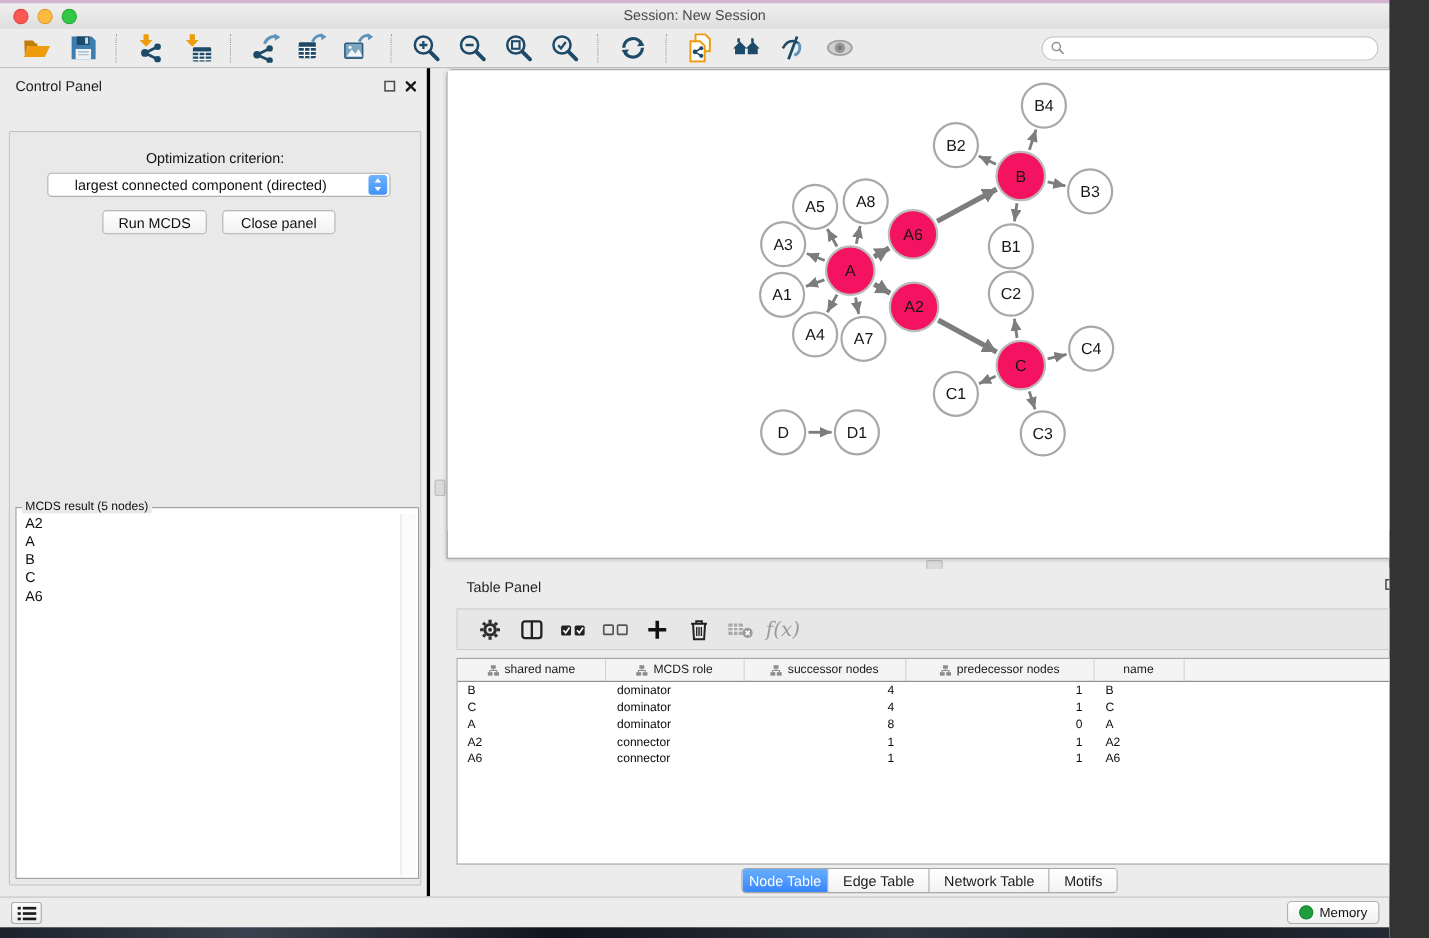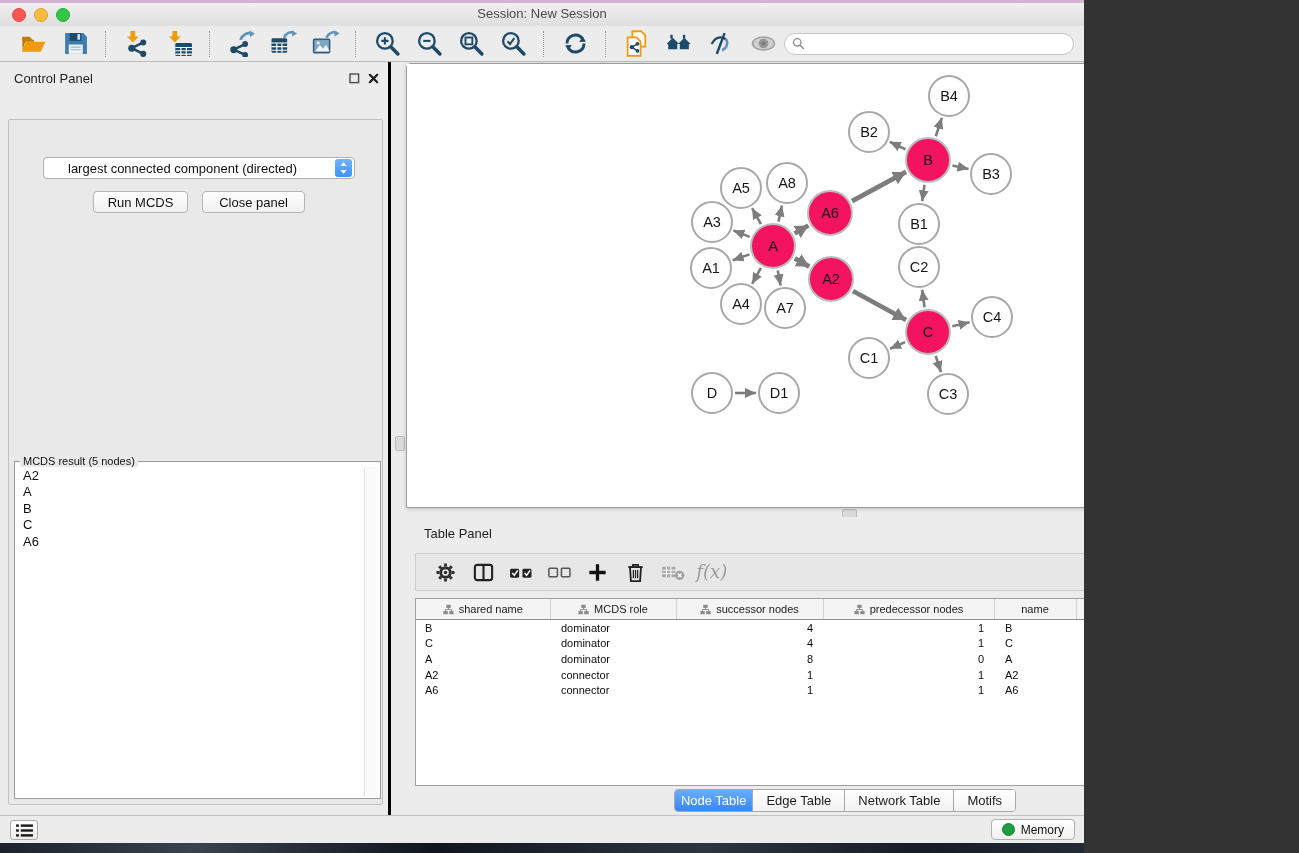--- a/index.html
+++ b/index.html
@@ -1,16 +1,16 @@
 <!DOCTYPE html>
 <html><head>
 <meta charset="utf-8">
 <style>
   html,body{margin:0;padding:0;background:#333;}
-  .app{position:relative;width:1084px;height:853px;background:#ececec;overflow:hidden;
+  .app{position:relative;width:1263px;height:853px;background:#ececec;overflow:hidden;
        font-family:"Liberation Sans",sans-serif;-webkit-font-smoothing:antialiased;}
   
   .titlebar{position:absolute;top:0;left:0;right:0;height:25px;
     border-top:3px solid #d5b4d3;background:linear-gradient(#f0f0f0,#dddddd);
     border-bottom:1px solid #b2b2b2;}
   .lights{position:absolute;left:12px;top:5px;display:flex;gap:8px;}
   .light{width:12px;height:12px;border-radius:50%;}
   .light.red{background:#fc5753;border:1px solid #df4744;}
   .light.yellow{background:#fdbc40;border:1px solid #de9f34;}
   .light.green{background:#33c748;border:1px solid #27aa35;}
@@ -270,20 +270,21 @@
 
   <div class="control-panel">
     <div class="cp-title">Control Panel</div>
     <button class="panel-btn" style="right:27px;"><svg viewBox="0 0 11 11" width="11" height="11">
           <rect x="1" y="1" width="8.6" height="8.6" fill="none" stroke="#4a4a4a" stroke-width="1.4"></rect>
         </svg></button>
     <button class="panel-btn" style="right:8px;"><svg viewBox="0 0 11 11" width="11" height="11">
           <path d="M1.8 1.8l7.4 7.4M9.2 1.8L1.8 9.2" stroke="#1a1a1a" stroke-width="2.2" stroke-linecap="round"></path>
         </svg></button>
     <div class="cp-content"></div>
+    <div class="opt-label">Optimization criterion:</div>
     <div class="criterion">
       <span class="val">largest connected component (directed)</span>
       <span class="stepper">
           <svg viewBox="0 0 10 16" width="9" height="14">
             <path d="M5 1.2l3.4 4.4H1.6z" fill="#fff"></path>
             <path d="M5 14.8L1.6 10.4h6.8z" fill="#fff"></path>
           </svg>
         </span>
     </div>
     <button class="cp-button" id="run-btn">Run MCDS</button>

